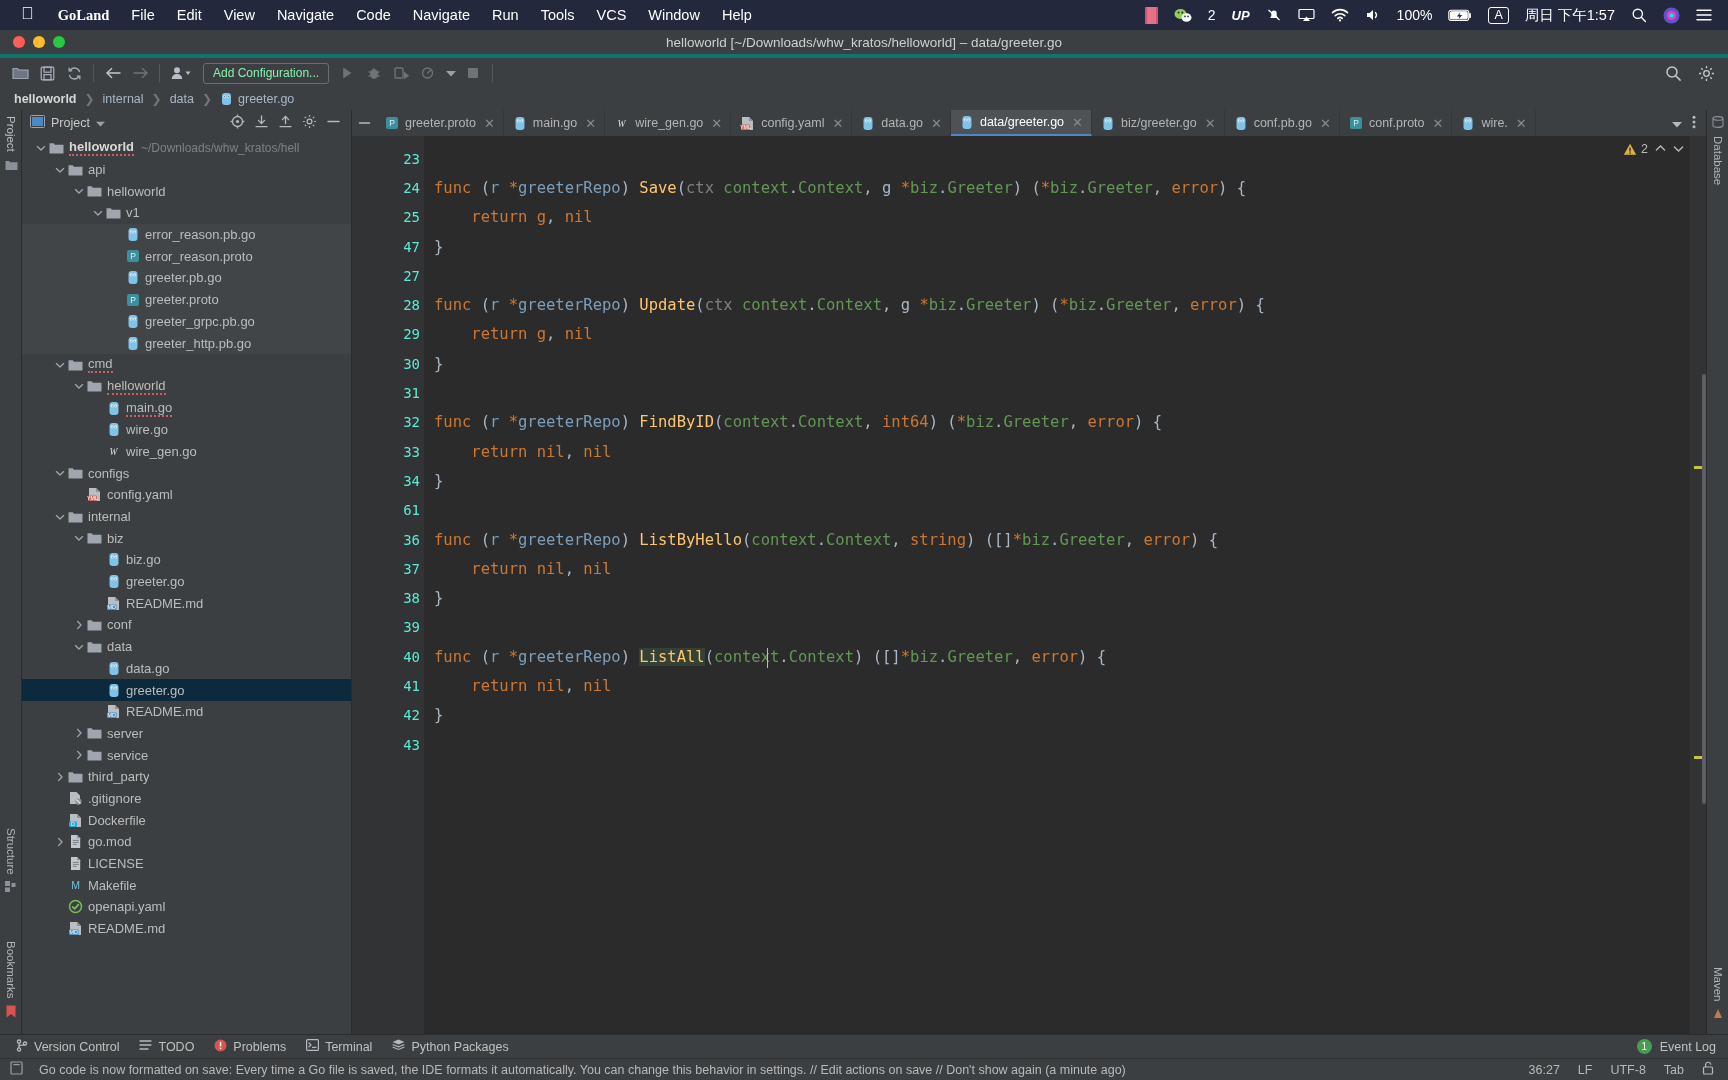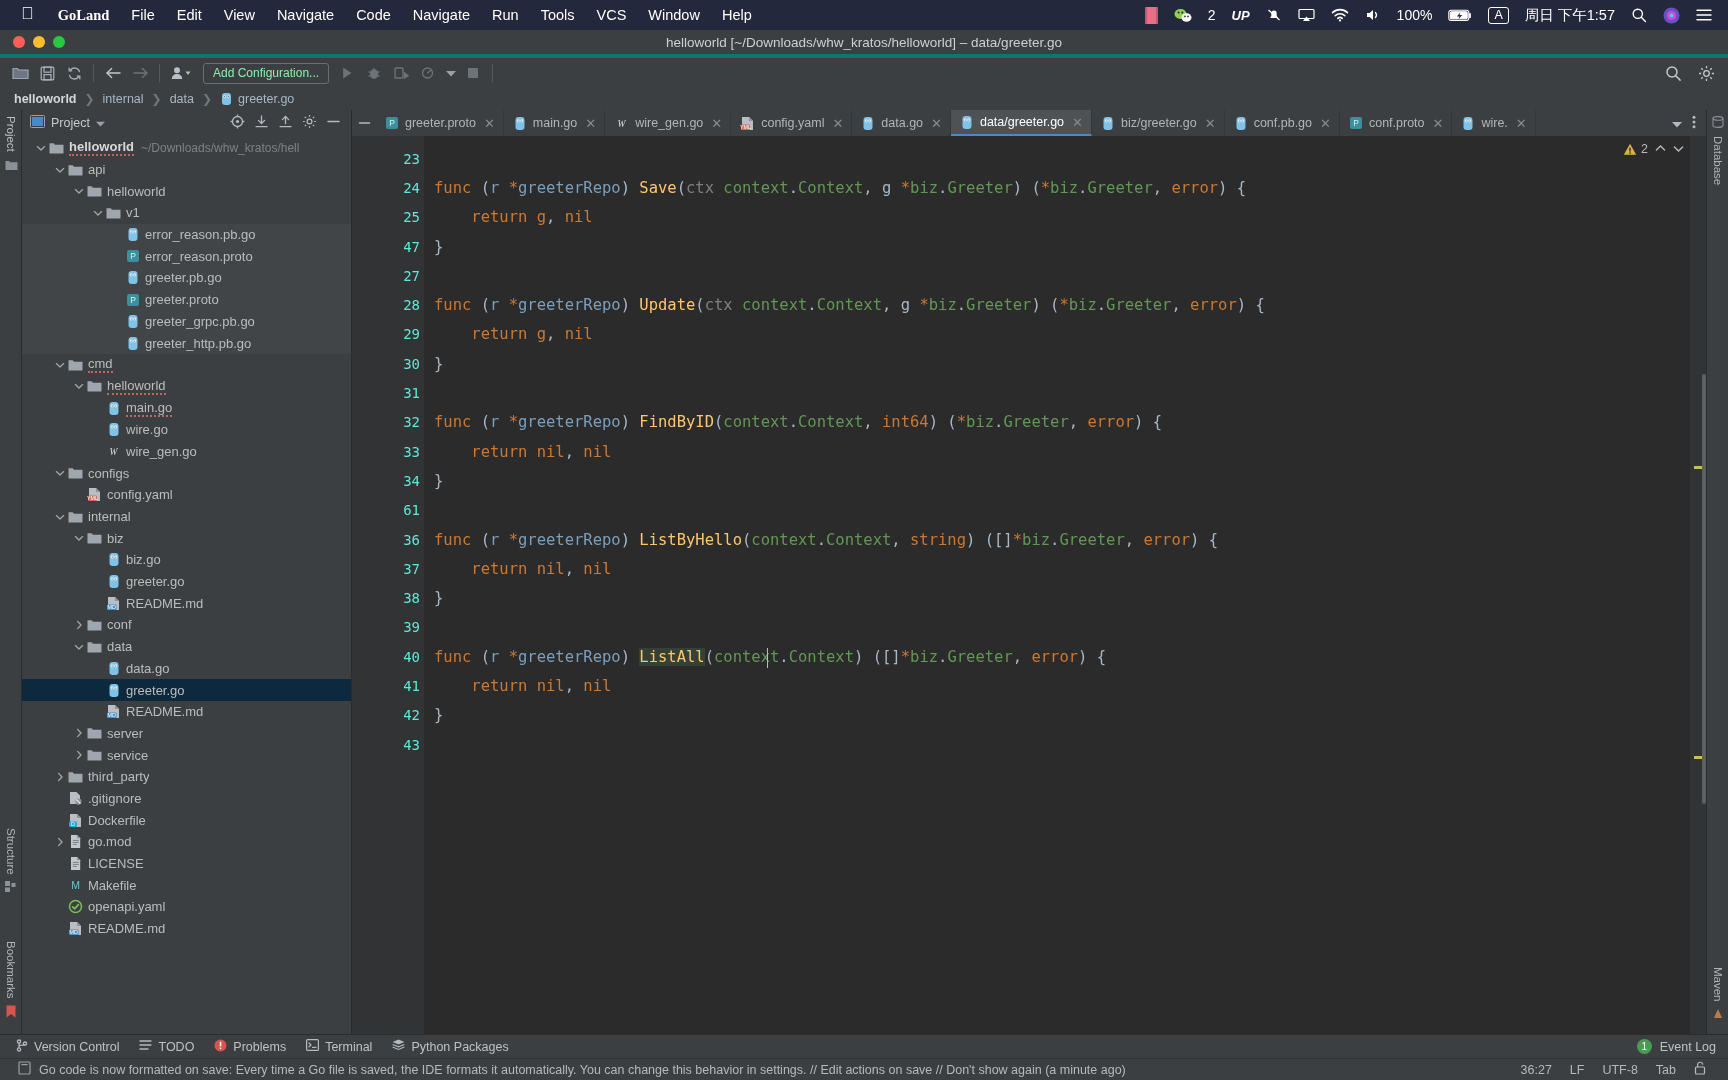--- a/index.html
+++ b/index.html
@@ -189,21 +189,21 @@
   .bb-item { display:flex; align-items:center; gap:6px; padding:0 10px; height:24px; }
   .bb-right { margin-left:auto; display:flex; align-items:center; gap:8px; padding-right:12px; }
   .greenbadge {
     width:15px; height:15px; border-radius:50%; background:#499c54; color:#fff;
     font-size:10px; display:flex; align-items:center; justify-content:center;
   }
 
   
   .statusbar {
     height:22px; flex:0 0 22px; background:#3c3f41; display:flex; align-items:center;
-    font-size:12.5px; color:#b8b8b8; padding:0 18px; gap:8px;
+    font-size:12.5px; color:#b8b8b8; padding:0 10px; gap:16px;
     border-top:1px solid #323232;
   }
   .sb-right { margin-left:auto; display:flex; align-items:center; gap:18px; padding-right:4px;}
 </style>
 </head>
 <body>
 
 <div class="app">
 
   <div class="macbar">

